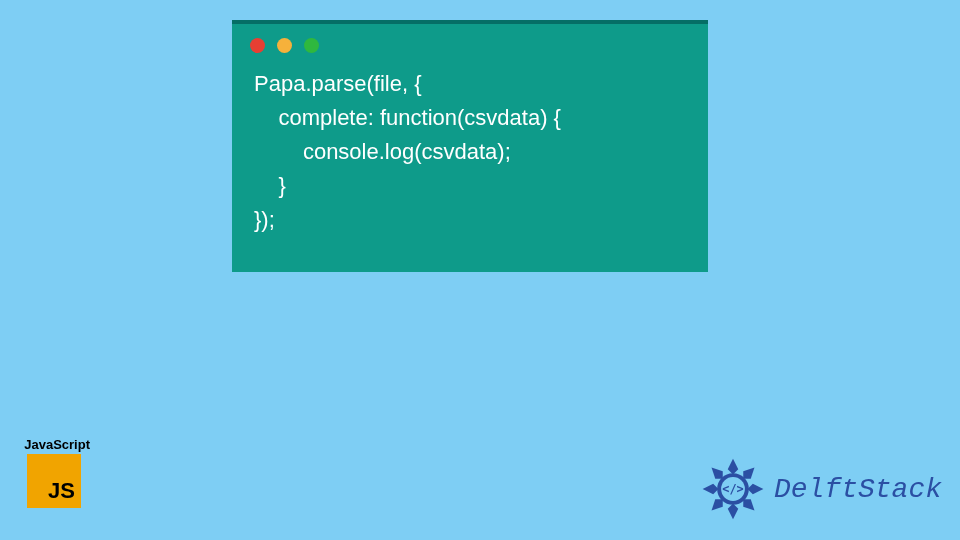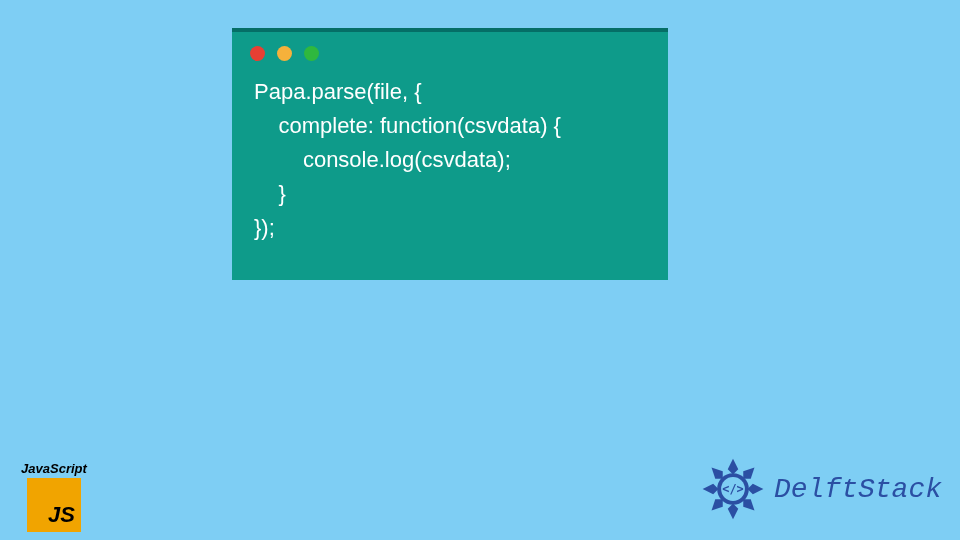--- a/index.html
+++ b/index.html
@@ -7,22 +7,22 @@
     width: 960px;
     height: 540px;
     background: #7ecef4;
     position: relative;
     font-family: Arial, Helvetica, sans-serif;
     overflow: hidden;
   }
   .code-window {
     position: absolute;
     left: 232px;
-    top: 28px;
-    width: 436px;
+    top: 20px;
+    width: 476px;
     height: 252px;
     background: #0e9b8a;
     border-top: 4px solid #056e66;
   }
   .dots {
     display: flex;
     gap: 12px;
     padding: 14px 18px 6px 18px;
   }
   .dot {
@@ -38,24 +38,23 @@
     font-family: Arial, Helvetica, sans-serif;
     font-size: 22px;
     line-height: 1.55;
     padding: 8px 22px 18px 22px;
     white-space: pre;
   }
 
   .js-badge {
     position: absolute;
     left: 18px;
-    bottom: 8px;
+    bottom: 32px;
     width: 72px;
-    text-align: center;
-    font-style: italic;
+    text-align: right;
   }
   .js-badge .label {
     font-size: 13px;
     font-weight: bold;
     color: #000;
     margin-bottom: 2px;
   }
   .js-badge .box {
     width: 54px;
     height: 54px;

